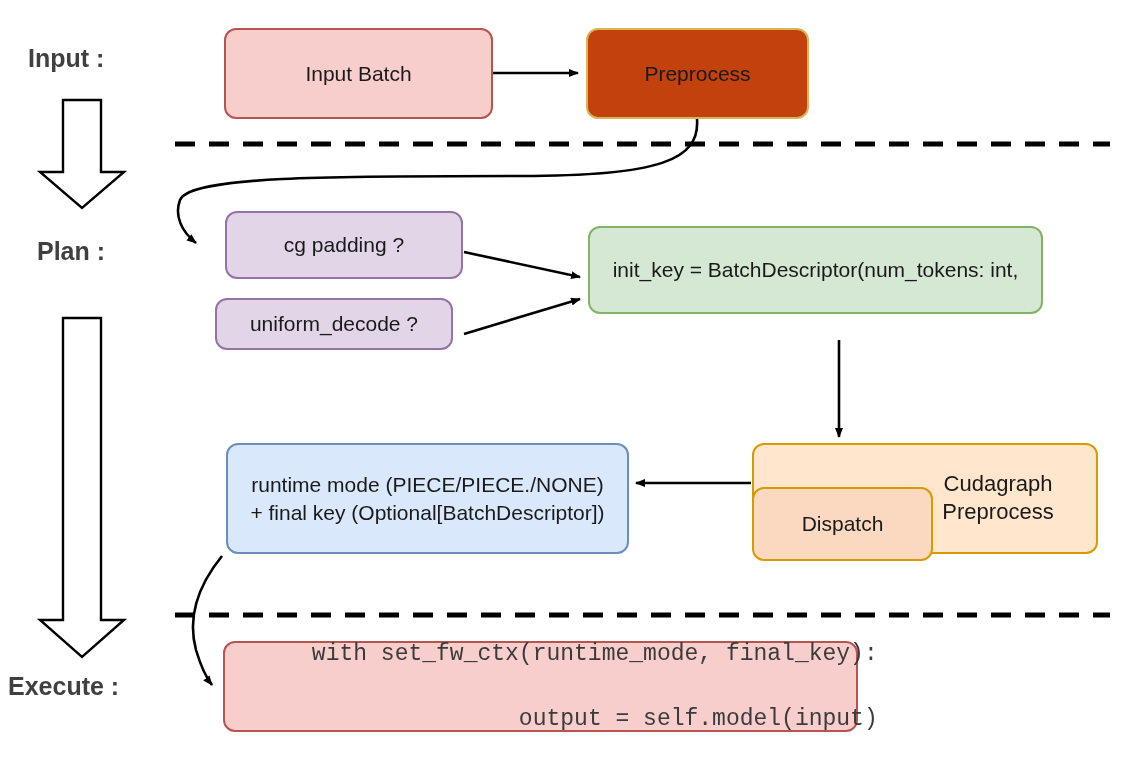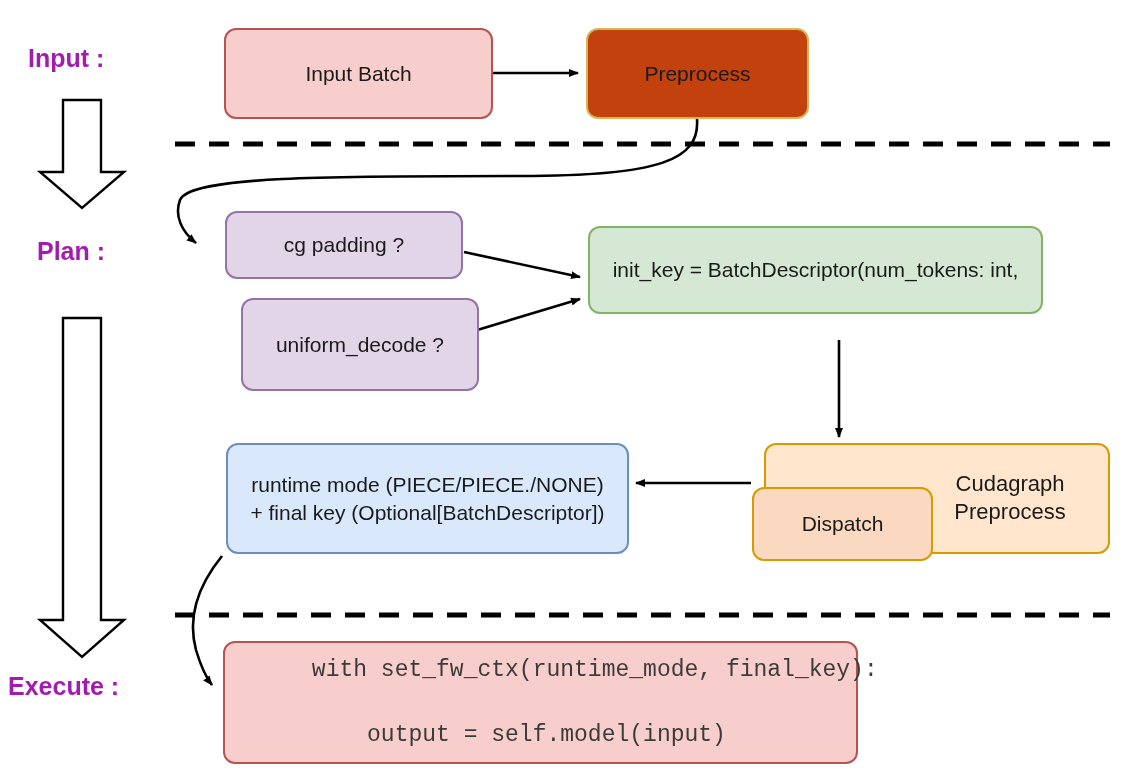--- a/index.html
+++ b/index.html
@@ -22,21 +22,21 @@
     left: 0;
     top: 0;
     width: 1142px;
     height: 770px;
     pointer-events: none;
   }
   .stage-label {
     position: absolute;
     font-weight: bold;
     font-size: 25px;
-    color: #a21caf;
+    color: #404040;
     white-space: nowrap;
     letter-spacing: 0px;
   }
   .node {
     position: absolute;
     box-sizing: border-box;
     display: flex;
     align-items: center;
     justify-content: center;
     text-align: center;
@@ -46,21 +46,21 @@
     font-size: 21px;
     color: #1a1a1a;
     line-height: 1.32;
     padding: 2px 8px;
   }
   .node-pink   { background: #f8cecc; border-color: #b85450; }
   .node-yellow { background: #c2410c; border-color: #d6b656; }
   .node-purple { background: #e1d5e7; border-color: #9673a6; }
   .node-green  { background: #d5e8d4; border-color: #82b366; }
   .node-blue   { background: #dae8fc; border-color: #6c8ebf; }
-  .node-orange-outer { background: #ffe6cc; border-color: #d79b00; margin-left: 12px; }
+  .node-orange-outer { background: #ffe6cc; border-color: #d79b00; }
   .node-orange-inner { background: #fad9c0; border-color: #d79b00; margin-top: 44px; }
 
   .node-code {
     font-family: "Liberation Mono", "DejaVu Sans Mono", monospace;
     font-size: 23px;
     text-align: left;
     justify-content: flex-start;
     white-space: pre;
     line-height: 1.4;
     padding-left: 4px;
@@ -115,21 +115,21 @@
   <div class="stage-label" style="left:28px; top:44px;">Input :</div>
   <div class="stage-label" style="left:37px; top:237px;">Plan :</div>
   <div class="stage-label" style="left:8px; top:672px;">Execute :</div>
 
   <div class="node node-pink" style="left:224px; top:28px; width:269px; height:91px;">Input Batch</div>
 
   <div class="node node-yellow" style="left:586px; top:28px; width:223px; height:91px;">Preprocess</div>
 
   <div class="node node-purple" style="left:225px; top:211px; width:238px; height:68px;">cg padding ?</div>
 
-  <div class="node node-purple" style="left:241px; top:298px; width:238px; height:93px;">uniform_decode ?</div>
+  <div class="node node-purple" style="left:215px; top:298px; width:238px; height:52px;">uniform_decode ?</div>
 
   <div class="node node-green" style="left:588px; top:226px; width:455px; height:88px;">
     <div>
       <span>init_key = BatchDescriptor(num_tokens: int,</span><br>
     </div>
   </div>
 
   <div class="node node-orange-outer" style="left:752px; top:443px; width:346px; height:111px; display:block;">
     <div class="cudagraph-label">
       <span>Cudagraph</span><br>
@@ -139,20 +139,20 @@
 
   <div class="node node-orange-inner" style="left:752px; top:443px; width:181px; height:74px;">Dispatch</div>
 
   <div class="node node-blue" style="left:226px; top:443px; width:403px; height:111px;">
     <div>
       <span>runtime mode (PIECE/PIECE./NONE)</span><br>
       <span>+ final key (Optional[BatchDescriptor])</span>
     </div>
   </div>
 
-  <div class="node node-pink node-code" style="left:223px; top:641px; width:635px; height:123px;">
+  <div class="node node-pink node-code" style="left:223px; top:641px; width:635px; height:91px;text-align:right;">
     <div>
       <span>with set_fw_ctx(runtime_mode, final_key):</span><br>
       <span>    output = self.model(input)</span>
     </div>
   </div>
 
 </div>
 
 </body></html>

